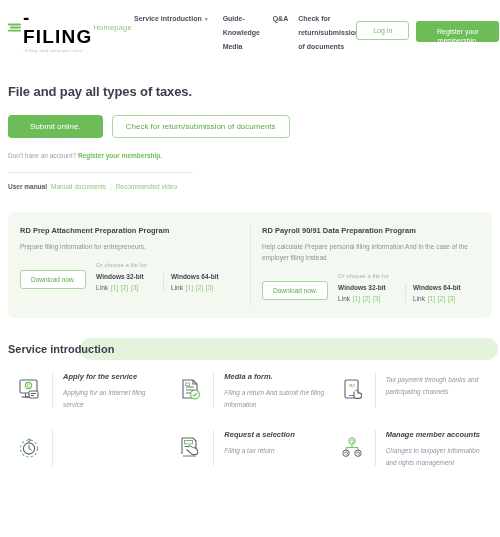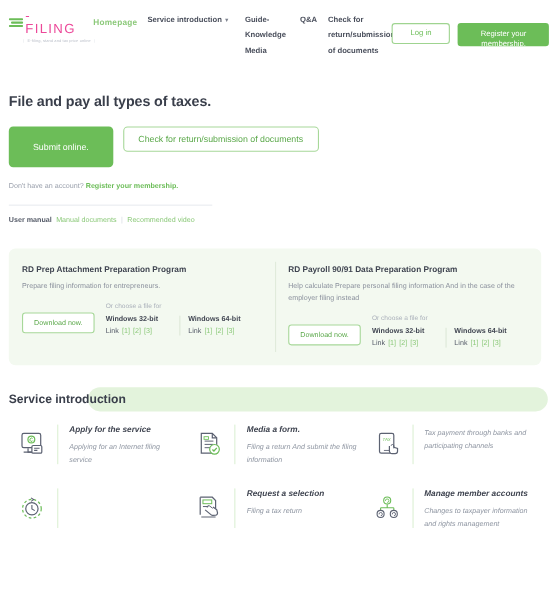--- a/index.html
+++ b/index.html
@@ -16,26 +16,26 @@
     position: relative;
     height: 58px;
     padding: 6px 8px 0 8px;
     display: flex;
     align-items: flex-start;
   }
   .logo-block { width: 86px; flex: 0 0 86px; padding-top: 2px; }
   .logo-row { display: flex; align-items: center; }
   .logo-mark { display: inline-block; line-height: 0; margin-right: 1px; }
   .logo-word {
-    font-size: 12px; font-weight: 400; letter-spacing: 1.2px;
-    color: #ec4899; line-height: 1;
+    font-size: 19px; font-weight: 700; letter-spacing: 1.2px;
+    color: #000000; line-height: 1;
   }
   .logo-home {
-    font-size: 7.5px; font-weight: 700; color: #8cc97a;
-    margin-left: 16px; letter-spacing: .2px; white-space: nowrap;
+    font-size: 7.5px; font-weight: 400; color: #8cc97a;
+    margin-left: 1px; letter-spacing: .2px; white-space: nowrap;
   }
   .logo-tagline {
     font-size: 3.6px; color: #b9bec8; margin-top: 3px;
     letter-spacing: .1px; white-space: nowrap; padding-left: 10px;
   }
   .logo-tagline .bar { color: #d8dce3; margin: 0 3px; }
 
   .nav { display: flex; align-items: flex-start; flex: 1; padding-top: 6px; }
   .nav-item {
     font-size: 7px; color: #4a4f5c; font-weight: 600;
@@ -63,21 +63,21 @@
 
   
   .hero { padding: 26px 24px 0 8px; }
   .hero-title {
     font-size: 13px; font-weight: 700; color: #3a3f4b;
     letter-spacing: -.1px;
   }
   .hero-btns { display: flex; gap: 9px; margin-top: 16px; }
   .btn-submit {
     background: #6cbd58; color: #fff; border: none; border-radius: 4px;
-    font-size: 8px; padding: 0 22px; height: 37px; cursor: pointer;
+    font-size: 8px; padding: 0 22px; height: 23px; cursor: pointer;
     white-space: nowrap;
   }
   .btn-check {
     background: #fff; color: #5aa849; border: 1px solid #a7d899;
     border-radius: 4px; font-size: 8px; padding: 0 13px; height: 23px;
     cursor: pointer; white-space: nowrap;
   }
   .hero-note { margin-top: 14px; font-size: 6.5px; color: #9aa0ac; }
   .hero-note a { color: #6cbd58; font-weight: 700; text-decoration: none; cursor: pointer; }
 

